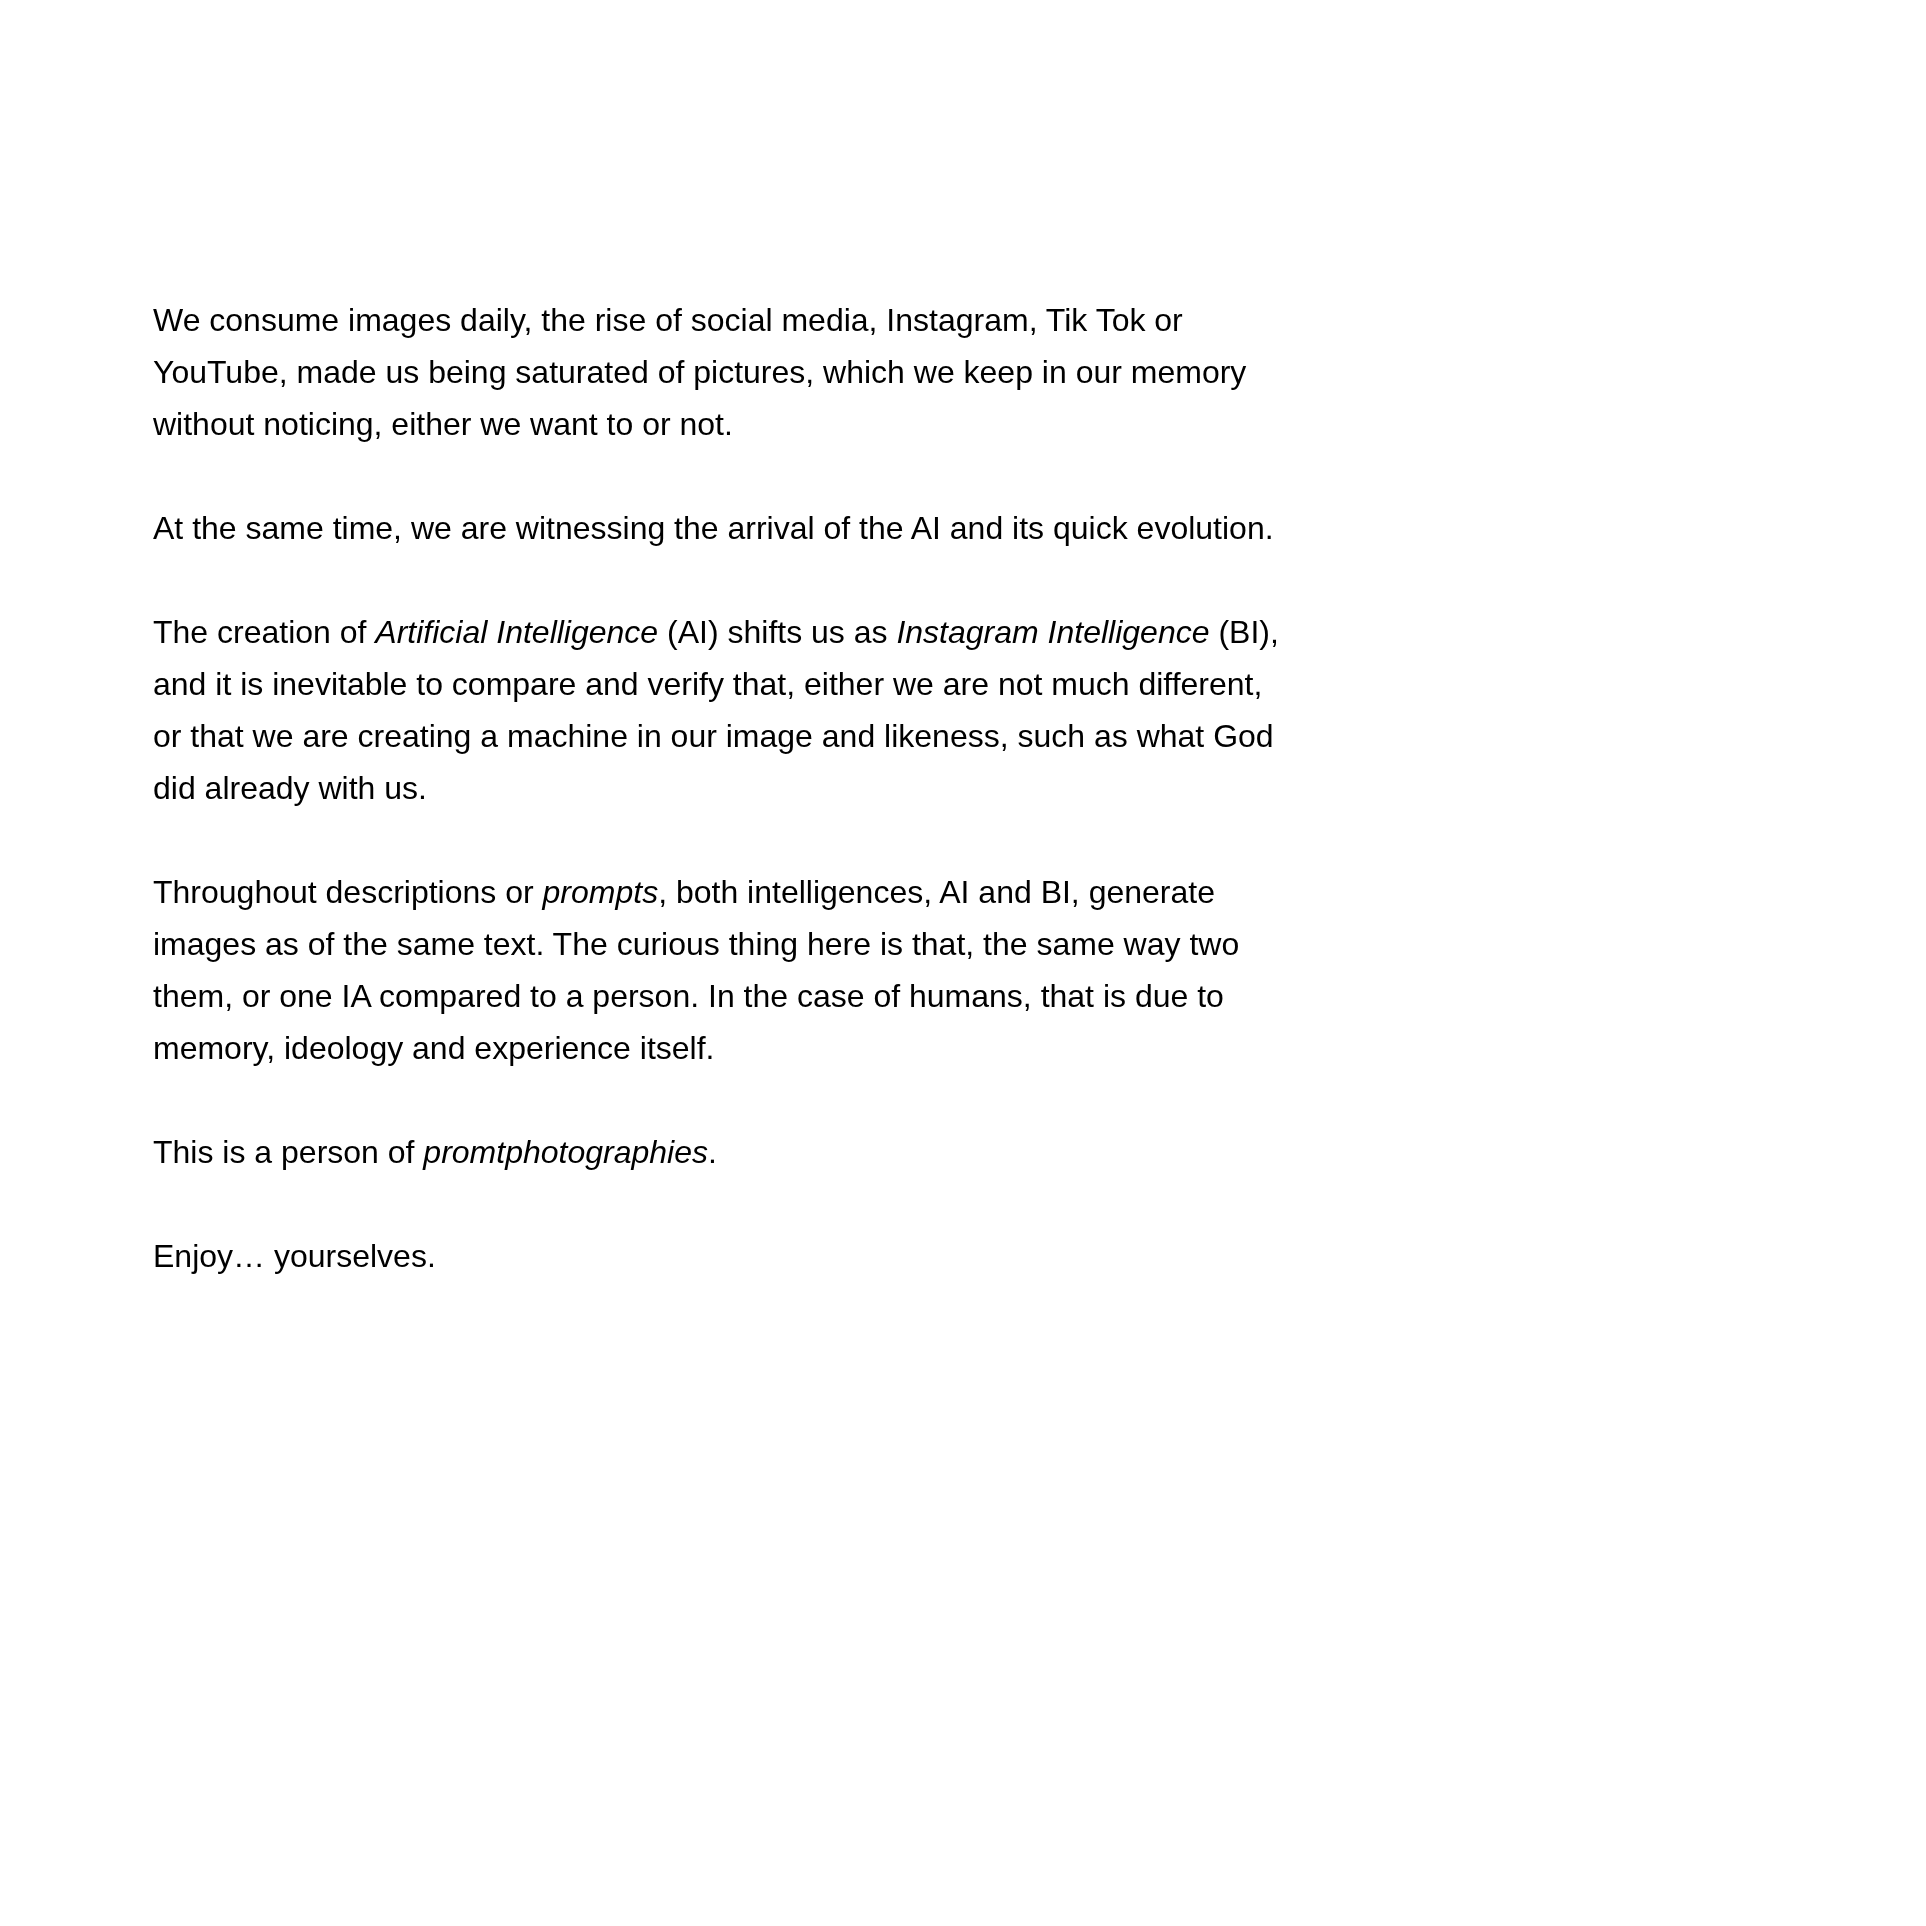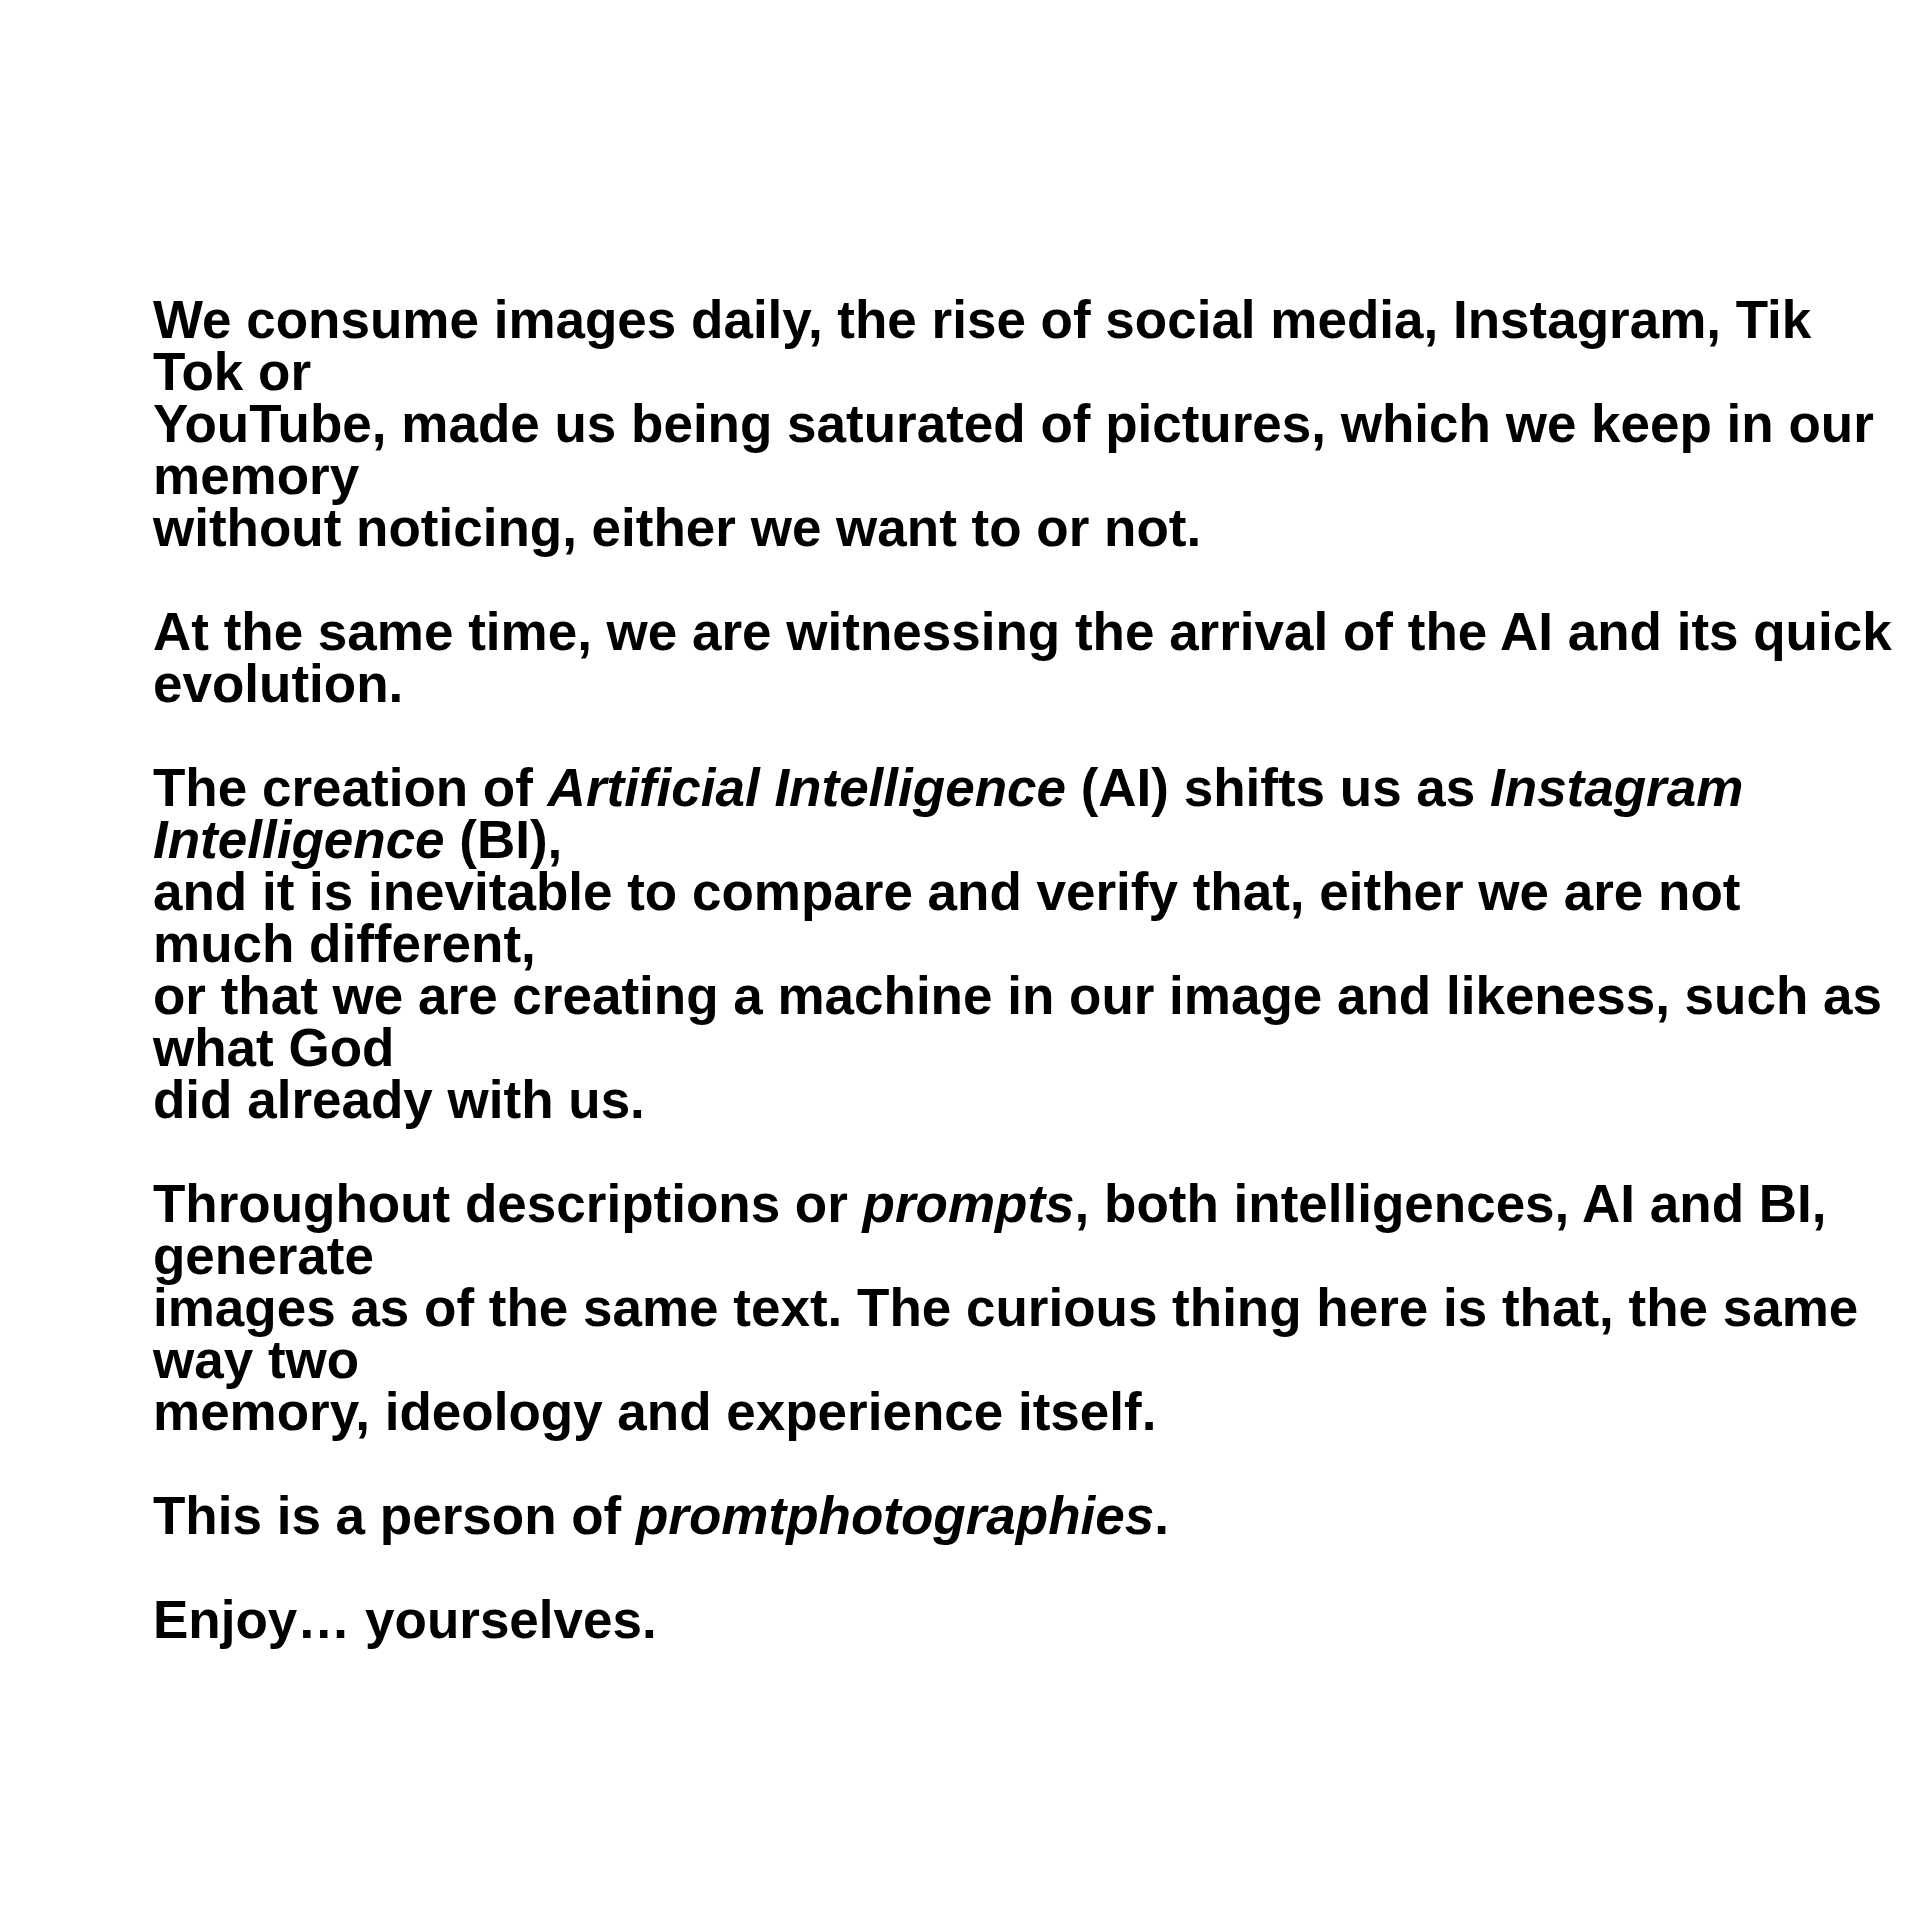--- a/index.html
+++ b/index.html
@@ -13,23 +13,23 @@
     position: relative;
     width: 1926px;
     height: 1926px;
   }
   .doc-text {
     position: absolute;
     left: 153px;
     top: 294px;
     width: 1740px;
     font-family: "Liberation Sans", "DejaVu Sans", sans-serif;
-    font-size: 53px;
+    font-size: 32px;
     line-height: 52px;
-    font-weight: 700;
+    font-weight: 400;
     letter-spacing: 0;
   }
   .doc-text p {
     margin: 0 0 52px 0;
     padding: 0;
   }
   .line {
     display: block;
     white-space: pre-wrap;
   }
@@ -53,20 +53,21 @@
       </p>
       <p>
         <span class="line"><span>The creation of </span><em>Artificial Intelligence</em><span> (AI) shifts us as </span><em>Instagram Intelligence</em><span> (BI),</span></span>
         <span class="line"><span>and it is inevitable to compare and verify that, either we are not much different,</span></span>
         <span class="line"><span>or that we are creating a machine in our image and likeness, such as what God</span></span>
         <span class="line"><span>did already with us.</span></span>
       </p>
       <p>
         <span class="line"><span>Throughout descriptions or </span><em>prompts</em><span>, both intelligences, AI and BI, generate</span></span>
         <span class="line"><span>images as of the same text. The curious thing here is that, the same way two</span></span>
+        <span class="line"><span>them, or one IA compared to a person. In the case of humans, that is due to</span></span>
         <span class="line"><span>memory, ideology and experience itself.</span></span>
       </p>
       <p>
         <span class="line"><span>This is a person of </span><em>promtphotographies</em><span>.</span></span>
       </p>
       <p>
         <span class="line"><span>Enjoy… yourselves.</span></span>
       </p>
     </section>
 </main>

